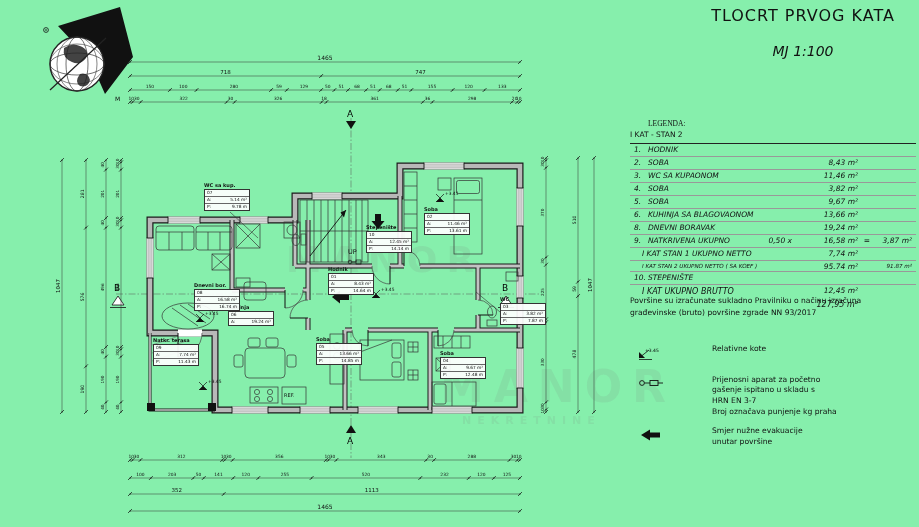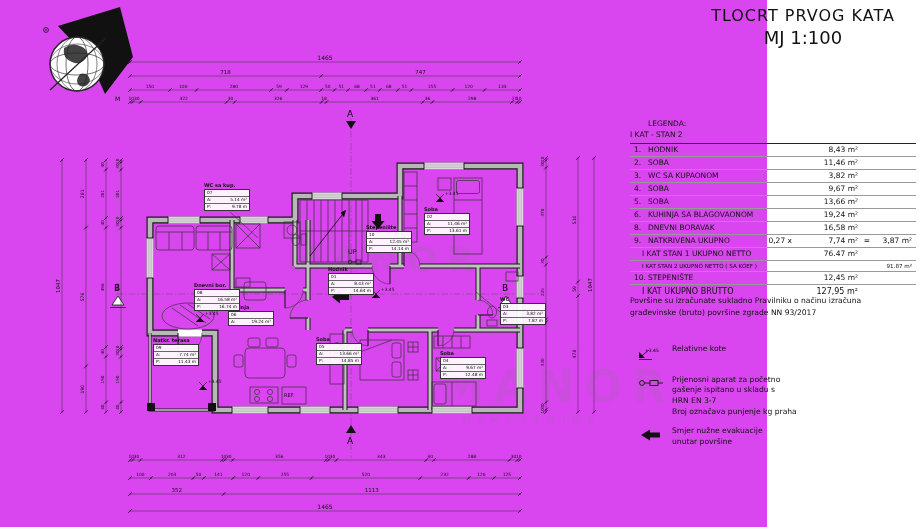--- a/index.html
+++ b/index.html
@@ -1,42 +1,42 @@
 <!DOCTYPE html>
 <html><head>
 <meta charset="utf-8">
 <style>
   html,body{margin:0;padding:0;background:#fff;width:919px;height:527px;overflow:hidden;
     font-family:"DejaVu Sans","Liberation Sans",sans-serif;color:#111;}
-  #stage{position:relative;width:767px;height:527px;background:#d946ef;}
+  #stage{position:relative;width:919px;height:527px;background:#86efac;}
   #plan-svg{position:absolute;left:0;top:0;z-index:1;}
   
   #title-block{position:absolute;left:690px;top:6px;width:226px;text-align:center;z-index:4;}
   #title-line1{font-size:16px;letter-spacing:1px;white-space:nowrap;}
-  #title-line2{font-size:18px;margin-top:2px;}
+  #title-line2{font-size:14px;margin-top:18px;font-style:italic;}
   
   #north-logo{position:absolute;left:20px;top:2px;z-index:2;}
   
   #legend{position:absolute;left:630px;top:119px;width:286px;z-index:4;font-size:7.5px;}
-  .lg-head{margin-left:18px;margin-bottom:2px;}
+  .lg-head{margin-left:18px;margin-bottom:2px;font-family:Liberation Serif, serif;}
   .lg-sub{border-bottom:1.6px solid #222;padding-bottom:4px;}
-  .lg-row{position:relative;height:12px;line-height:12px;border-bottom:0.7px solid #999;padding-left:4px;white-space:nowrap;}
+  .lg-row{position:relative;height:12px;line-height:12px;border-bottom:0.7px solid #999;padding-left:4px;white-space:nowrap;font-style:italic;}
   .lg-num{display:inline-block;width:14px;}
-  .lg-val{position:absolute;right:58px;}
+  .lg-val{position:absolute;right:58px;margin-top:13px;}
   .lg-val2{position:absolute;right:4px;}
   .lg-fac{position:absolute;right:124px;}
   .lg-eq{position:absolute;right:46px;}
   .lg-small{font-size:5.6px;height:10px;line-height:10px;padding-left:12px;}
   .lg-indent{padding-left:12px;}
   .lg-brutto{font-size:8px;height:13px;line-height:13px;border-bottom:none;}
   
   #note{position:absolute;left:630px;top:295px;width:272px;font-size:7.6px;line-height:1.55;z-index:4;}
   
   #symbols{position:absolute;left:638px;top:344px;width:268px;z-index:4;font-size:7.6px;line-height:1.4;}
-  .sym-row{display:flex;margin-bottom:9px;}
+  .sym-row{display:flex;margin-bottom:9px;gap:40px;}
   .sym-icon{width:34px;flex:0 0 34px;padding-top:2px;}
   
   .room-label{position:absolute;z-index:3;}
   .rl-name{font-size:5px;font-weight:bold;white-space:nowrap;}
   .rl-box{margin-top:0.5px;width:44px;border:0.8px solid #333;background:rgba(255,255,255,0.93);}
   .rl-row{font-size:4.3px;line-height:6.2px;padding:0 2px;border-top:0.6px solid #666;display:flex;justify-content:space-between;}
   .rl-row:first-child{border-top:none;}
 </style>
 </head>
 <body>
@@ -911,23 +911,23 @@
     <div class="lg-head">LEGENDA:</div>
     <div class="lg-sub">I KAT - STAN 2</div>
 
     <div class="lg-row"><span class="lg-num">1.</span><span>HODNIK</span><span class="lg-val">8,43 m²</span></div>
     <div class="lg-row"><span class="lg-num">2.</span><span>SOBA</span><span class="lg-val">11,46 m²</span></div>
     <div class="lg-row"><span class="lg-num">3.</span><span>WC SA KUPAONOM</span><span class="lg-val">3,82 m²</span></div>
     <div class="lg-row"><span class="lg-num">4.</span><span>SOBA</span><span class="lg-val">9,67 m²</span></div>
     <div class="lg-row"><span class="lg-num">5.</span><span>SOBA</span><span class="lg-val">13,66 m²</span></div>
     <div class="lg-row"><span class="lg-num">6.</span><span>KUHINJA SA BLAGOVAONOM</span><span class="lg-val">19,24 m²</span></div>
     <div class="lg-row"><span class="lg-num">8.</span><span>DNEVNI  BORAVAK</span><span class="lg-val">16,58 m²</span></div>
-    <div class="lg-row"><span class="lg-num">9.</span><span>NATKRIVENA  UKUPNO</span><span class="lg-fac">0,27 x</span><span class="lg-val">7,74 m²</span><span class="lg-eq">=</span><span class="lg-val2">3,87 m²</span></div>
-
-    <div class="lg-row lg-indent"><span>I KAT  STAN 1  UKUPNO NETTO</span><span class="lg-val">76.47 m²</span></div>
+    <div class="lg-row"><span class="lg-num">9.</span><span>NATKRIVENA  UKUPNO</span><span class="lg-fac">0,50 x</span><span class="lg-val">7,74 m²</span><span class="lg-eq">=</span><span class="lg-val2">3,87 m²</span></div>
+
+    <div class="lg-row lg-indent"><span>I KAT  STAN 1  UKUPNO NETTO</span><span class="lg-val">95.74 m²</span></div>
     <div class="lg-row lg-small"><span>I KAT  STAN 2  UKUPNO NETTO ( SA KOEF )</span><span class="lg-val2">91.87 m²</span></div>
     <div class="lg-row"><span class="lg-num">10.</span><span>STEPENIŠTE</span><span class="lg-val">12,45 m²</span></div>
     <div class="lg-row lg-indent lg-brutto"><span>I KAT  UKUPNO  BRUTTO</span><span class="lg-val">127,95 m²</span></div>
   </div>
 
   <div id="note">
     <div>Površine su izračunate sukladno  Pravilniku o načinu izračuna</div>
     <div>građevinske (bruto) površine zgrade NN 93/2017</div>
   </div>
 

